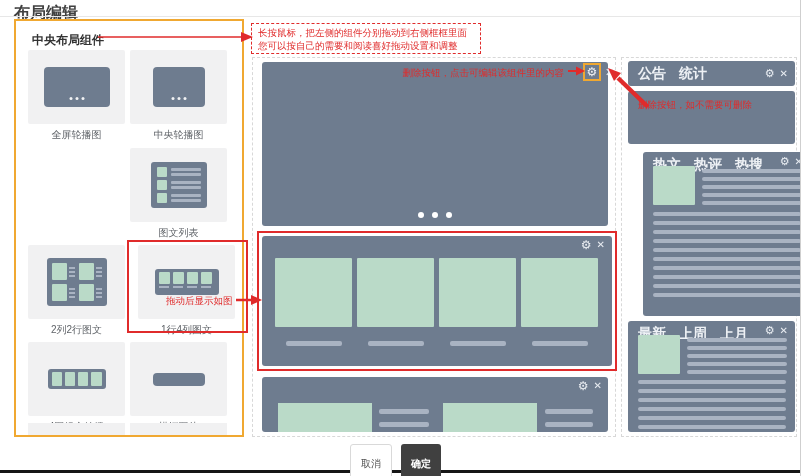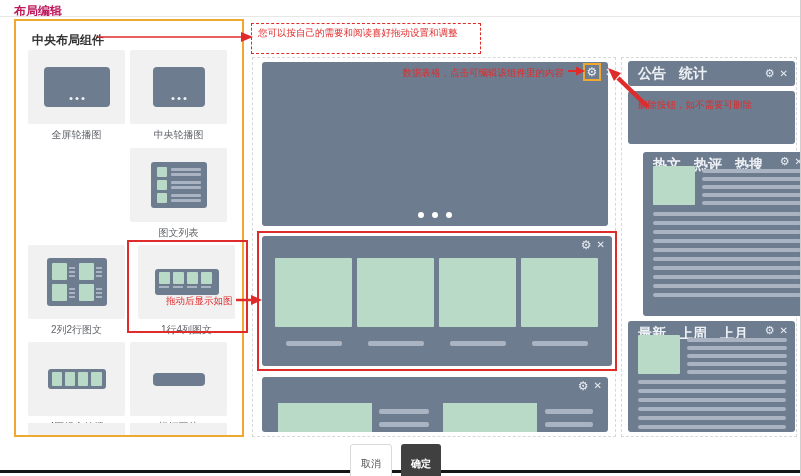--- a/index.html
+++ b/index.html
@@ -2,21 +2,21 @@
 <html><head>
 <meta charset="utf-8">
 <style>
   * { margin:0; padding:0; box-sizing:border-box; }
   body { background:#fff; font-family:"Liberation Sans", sans-serif; }
   .page { position:relative; width:801px; height:476px; background:#fff; overflow:hidden;
           border-right:1px solid #cfcfcf; }
   .abs { position:absolute; }
 
   
-  .titlebar { position:absolute; left:14px; top:3px; font-size:12px; font-weight:700; color:#be185d; }
+  .titlebar { position:absolute; left:14px; top:3px; font-size:16px; font-weight:700; color:#404040; }
   .title-divider { position:absolute; left:0; top:16px; width:801px; height:1px; background:#e7e7e7; }
 
   
   .sidebar { position:absolute; left:14px; top:19px; width:230px; height:418px;
              border:2px solid #f0a831; background:#fff; overflow:hidden; z-index:2; }
   .sidebar-heading { position:absolute; left:16px; top:11px; font-size:12px; font-weight:700; color:#333; }
   .cell { position:absolute; width:74px; }
   .card { width:97px; height:74px; background:#f1f1f2; border-radius:2px;
           display:flex; align-items:center; justify-content:center; }
   .cell-label { margin-top:4px; width:97px; text-align:center; font-size:10px; color:#5f6368; }
@@ -265,27 +265,28 @@
 
     <div class="stub" style="left:12px;top:402px;"></div>
     <div class="stub" style="left:114px;top:402px;"></div>
   </div>
 
   <div class="redbox-cell"></div>
   <div class="drag-result">拖动后显示如图</div>
 
 
   <div class="drag-note">
+    <div>长按鼠标，把左侧的组件分别拖动到右侧框框里面</div>
     <div>您可以按自己的需要和阅读喜好拖动设置和调整</div>
   </div>
 
   <div class="col-center dashed"></div>
 
   <div class="abs slate block1">
-    <span class="settings-hint">数据表格，点击可编辑该组件里的内容</span>
+    <span class="settings-hint">删除按钮，点击可编辑该组件里的内容</span>
     <span class="gear-hl">
         <span class="gear">⚙</span>
       </span>
     <span class="b1-close">✕</span>
     <span class="dots3">
         <i></i>
         <i></i>
         <i></i>
       </span>
   </div>

